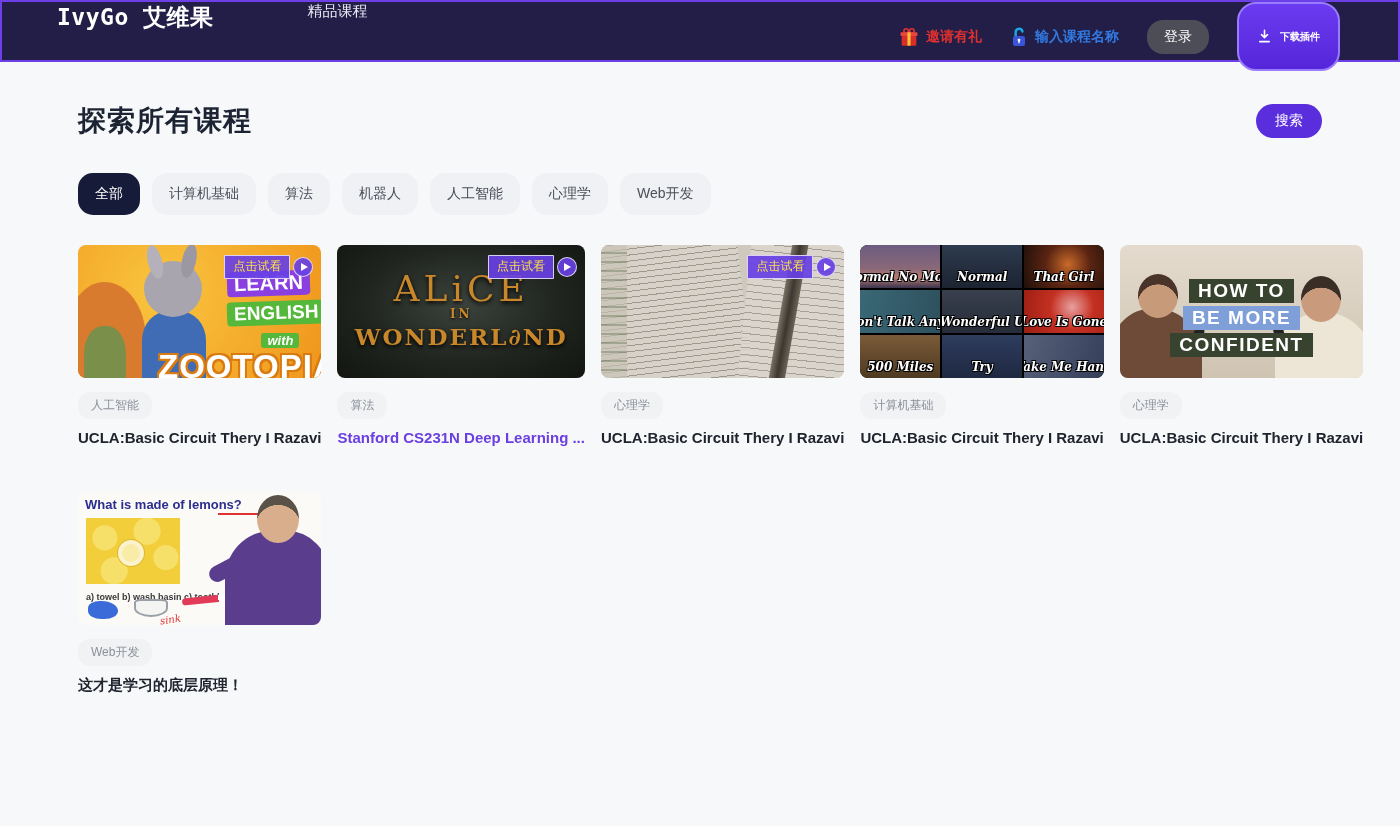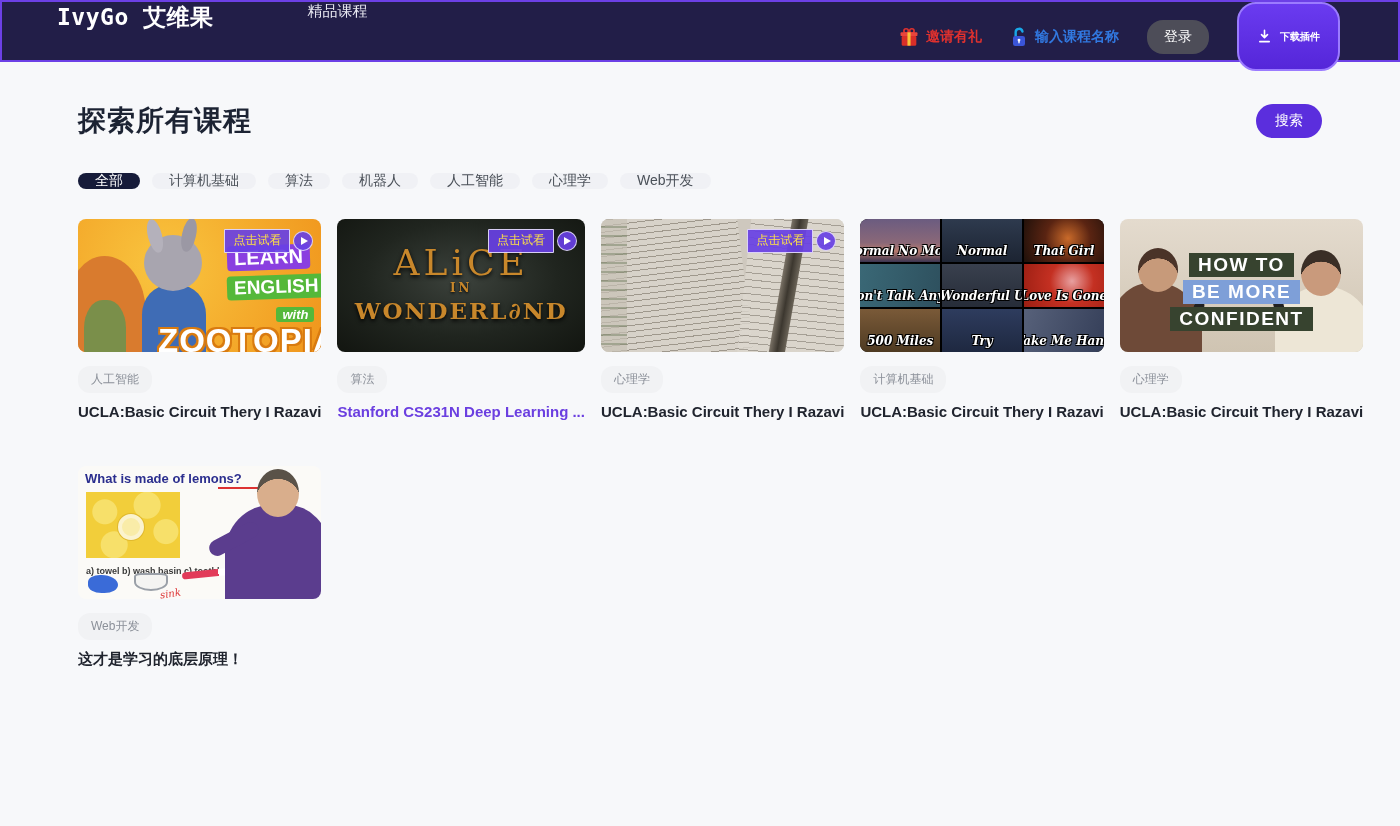--- a/index.html
+++ b/index.html
@@ -50,21 +50,21 @@
   }
   .search-input::placeholder { color:#C2C7CF; }
   .btn-search {
     height:34px; padding:0 19px; border:none; border-radius:17px;
     background:#5B2EDD; color:#fff; font-size:14px; cursor:pointer;
   }
 
   
   .chips { margin-top:33px; display:flex; gap:12px; }
   .chip {
-    height:16px; padding:0 17px; border:none; border-radius:15px;
+    height:42px; padding:0 17px; border:none; border-radius:15px;
     background:#F0F1F5; color:#4A5058; font-size:14px; cursor:pointer;
     display:flex; align-items:center;
   }
   .chip-active { background:#161B39; color:#FFFFFF; }
 
   
   .grid {
     margin-top:30px;
     display:grid;
     grid-template-columns:repeat(5,1fr);
@@ -112,21 +112,21 @@
   .zoo-rabbit-head::before { content:""; position:absolute; left:4px; top:-16px; width:14px; height:34px;
     background:#B4B1BB; border-radius:48%; transform:rotate(-14deg); }
   .zoo-rabbit-head::after { content:""; position:absolute; right:6px; top:-17px; width:14px; height:34px;
     background:#9B98A4; border-radius:48%; transform:rotate(12deg); }
   .zoo-rabbit-body { position:absolute; left:64px; top:66px; width:64px; height:70px;
     background:#3F6CB5; border-radius:42% 42% 0 0; }
   .zoo-l1 { position:absolute; right:12px; top:26px; background:#8A3FE0; color:#fff;
     font-weight:bold; font-size:20px; padding:1px 7px; border-radius:4px; transform:rotate(-2deg); }
   .zoo-l2 { position:absolute; right:-4px; top:56px; background:#55B83A; color:#fff;
     font-weight:bold; font-size:19px; padding:1px 7px; border-radius:4px; transform:rotate(-2deg); }
-  .zoo-l3 { position:absolute; right:7px; top:88px; background:#55B83A; color:#fff;
+  .zoo-l3 { position:absolute; right:22px; top:88px; background:#55B83A; color:#fff;
     font-weight:bold; font-style:italic; font-size:13px; padding:0 6px; border-radius:3px; }
   .zoo-l4 { position:absolute; left:80px; bottom:-8px; color:#fff; font-weight:bold; font-size:33px;
     letter-spacing:1px; white-space:nowrap;
     text-shadow:2px 2px 0 #D97B10, -2px 2px 0 #D97B10, 2px -2px 0 #D97B10, -2px -2px 0 #D97B10; }
 
   
   .thumb-alice { background:radial-gradient(ellipse at 50% 45%, #3C423C 0%, #20251F 55%, #121510 100%);
     display:flex; flex-direction:column; align-items:center; justify-content:center; }
   .alice-l1 { color:#C8872B; font-family:"DejaVu Serif","Liberation Serif",serif; font-weight:normal;
     font-size:36px; letter-spacing:4px; line-height:0.9; text-shadow:0 2px 4px #000; }

